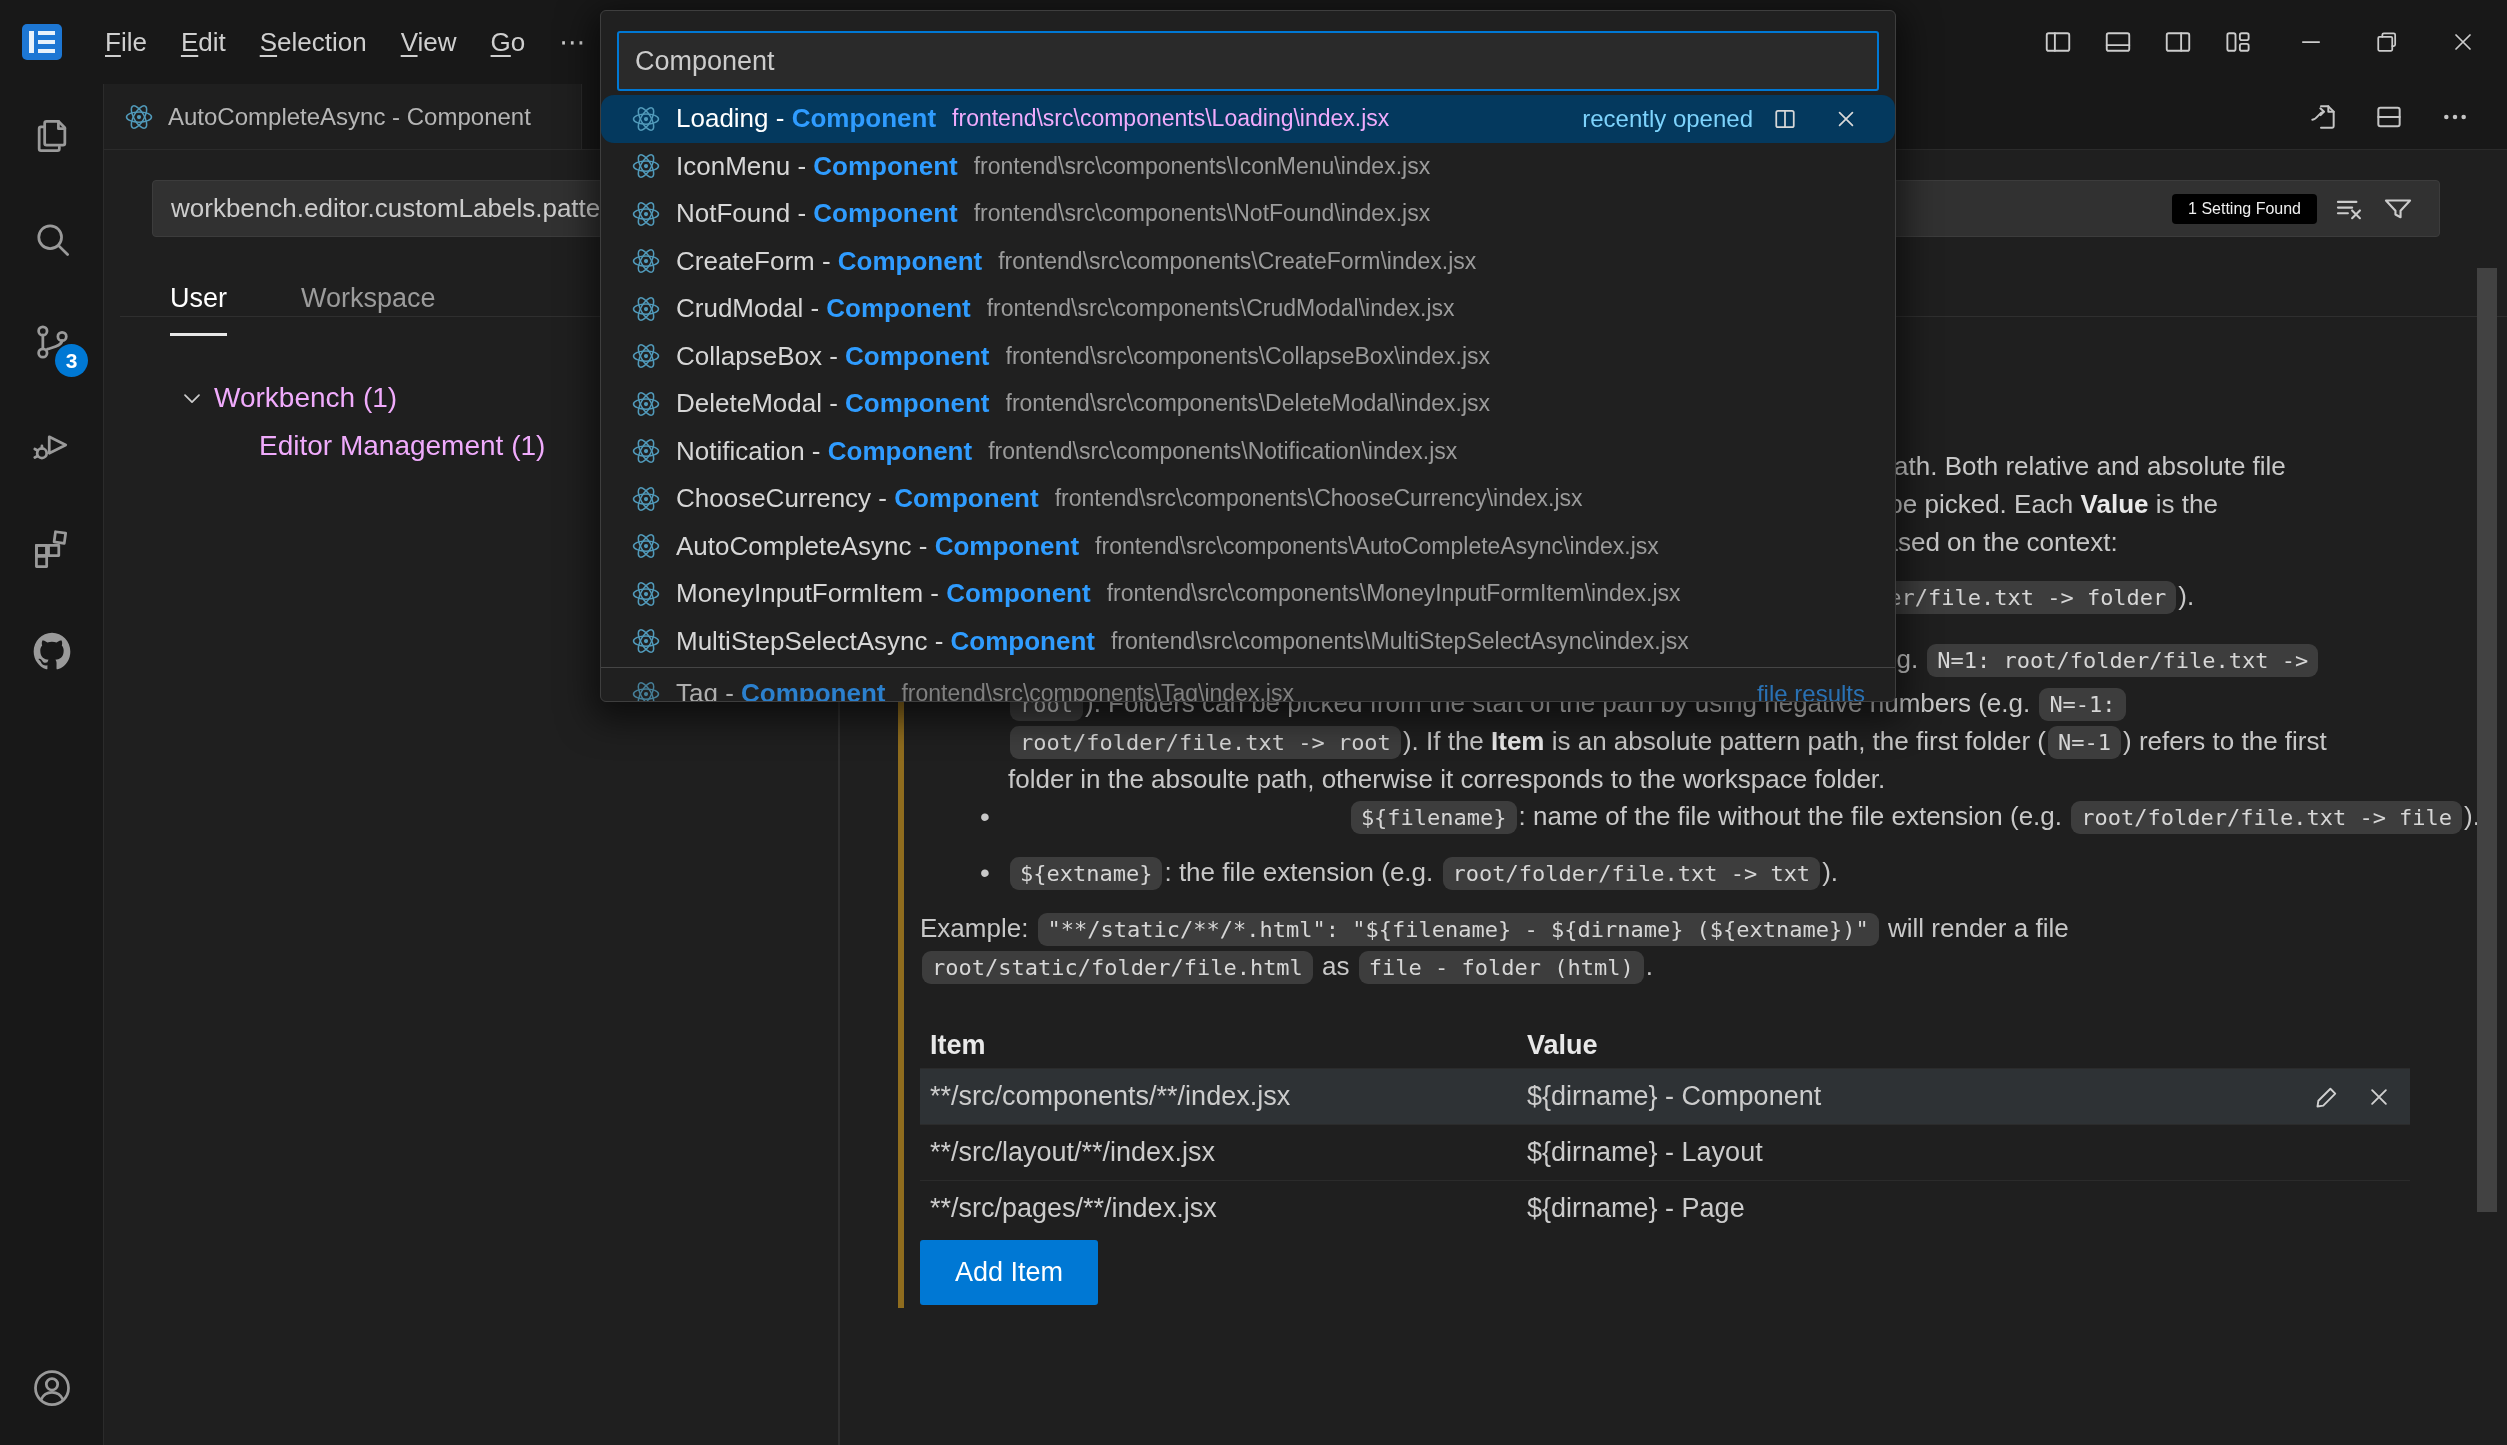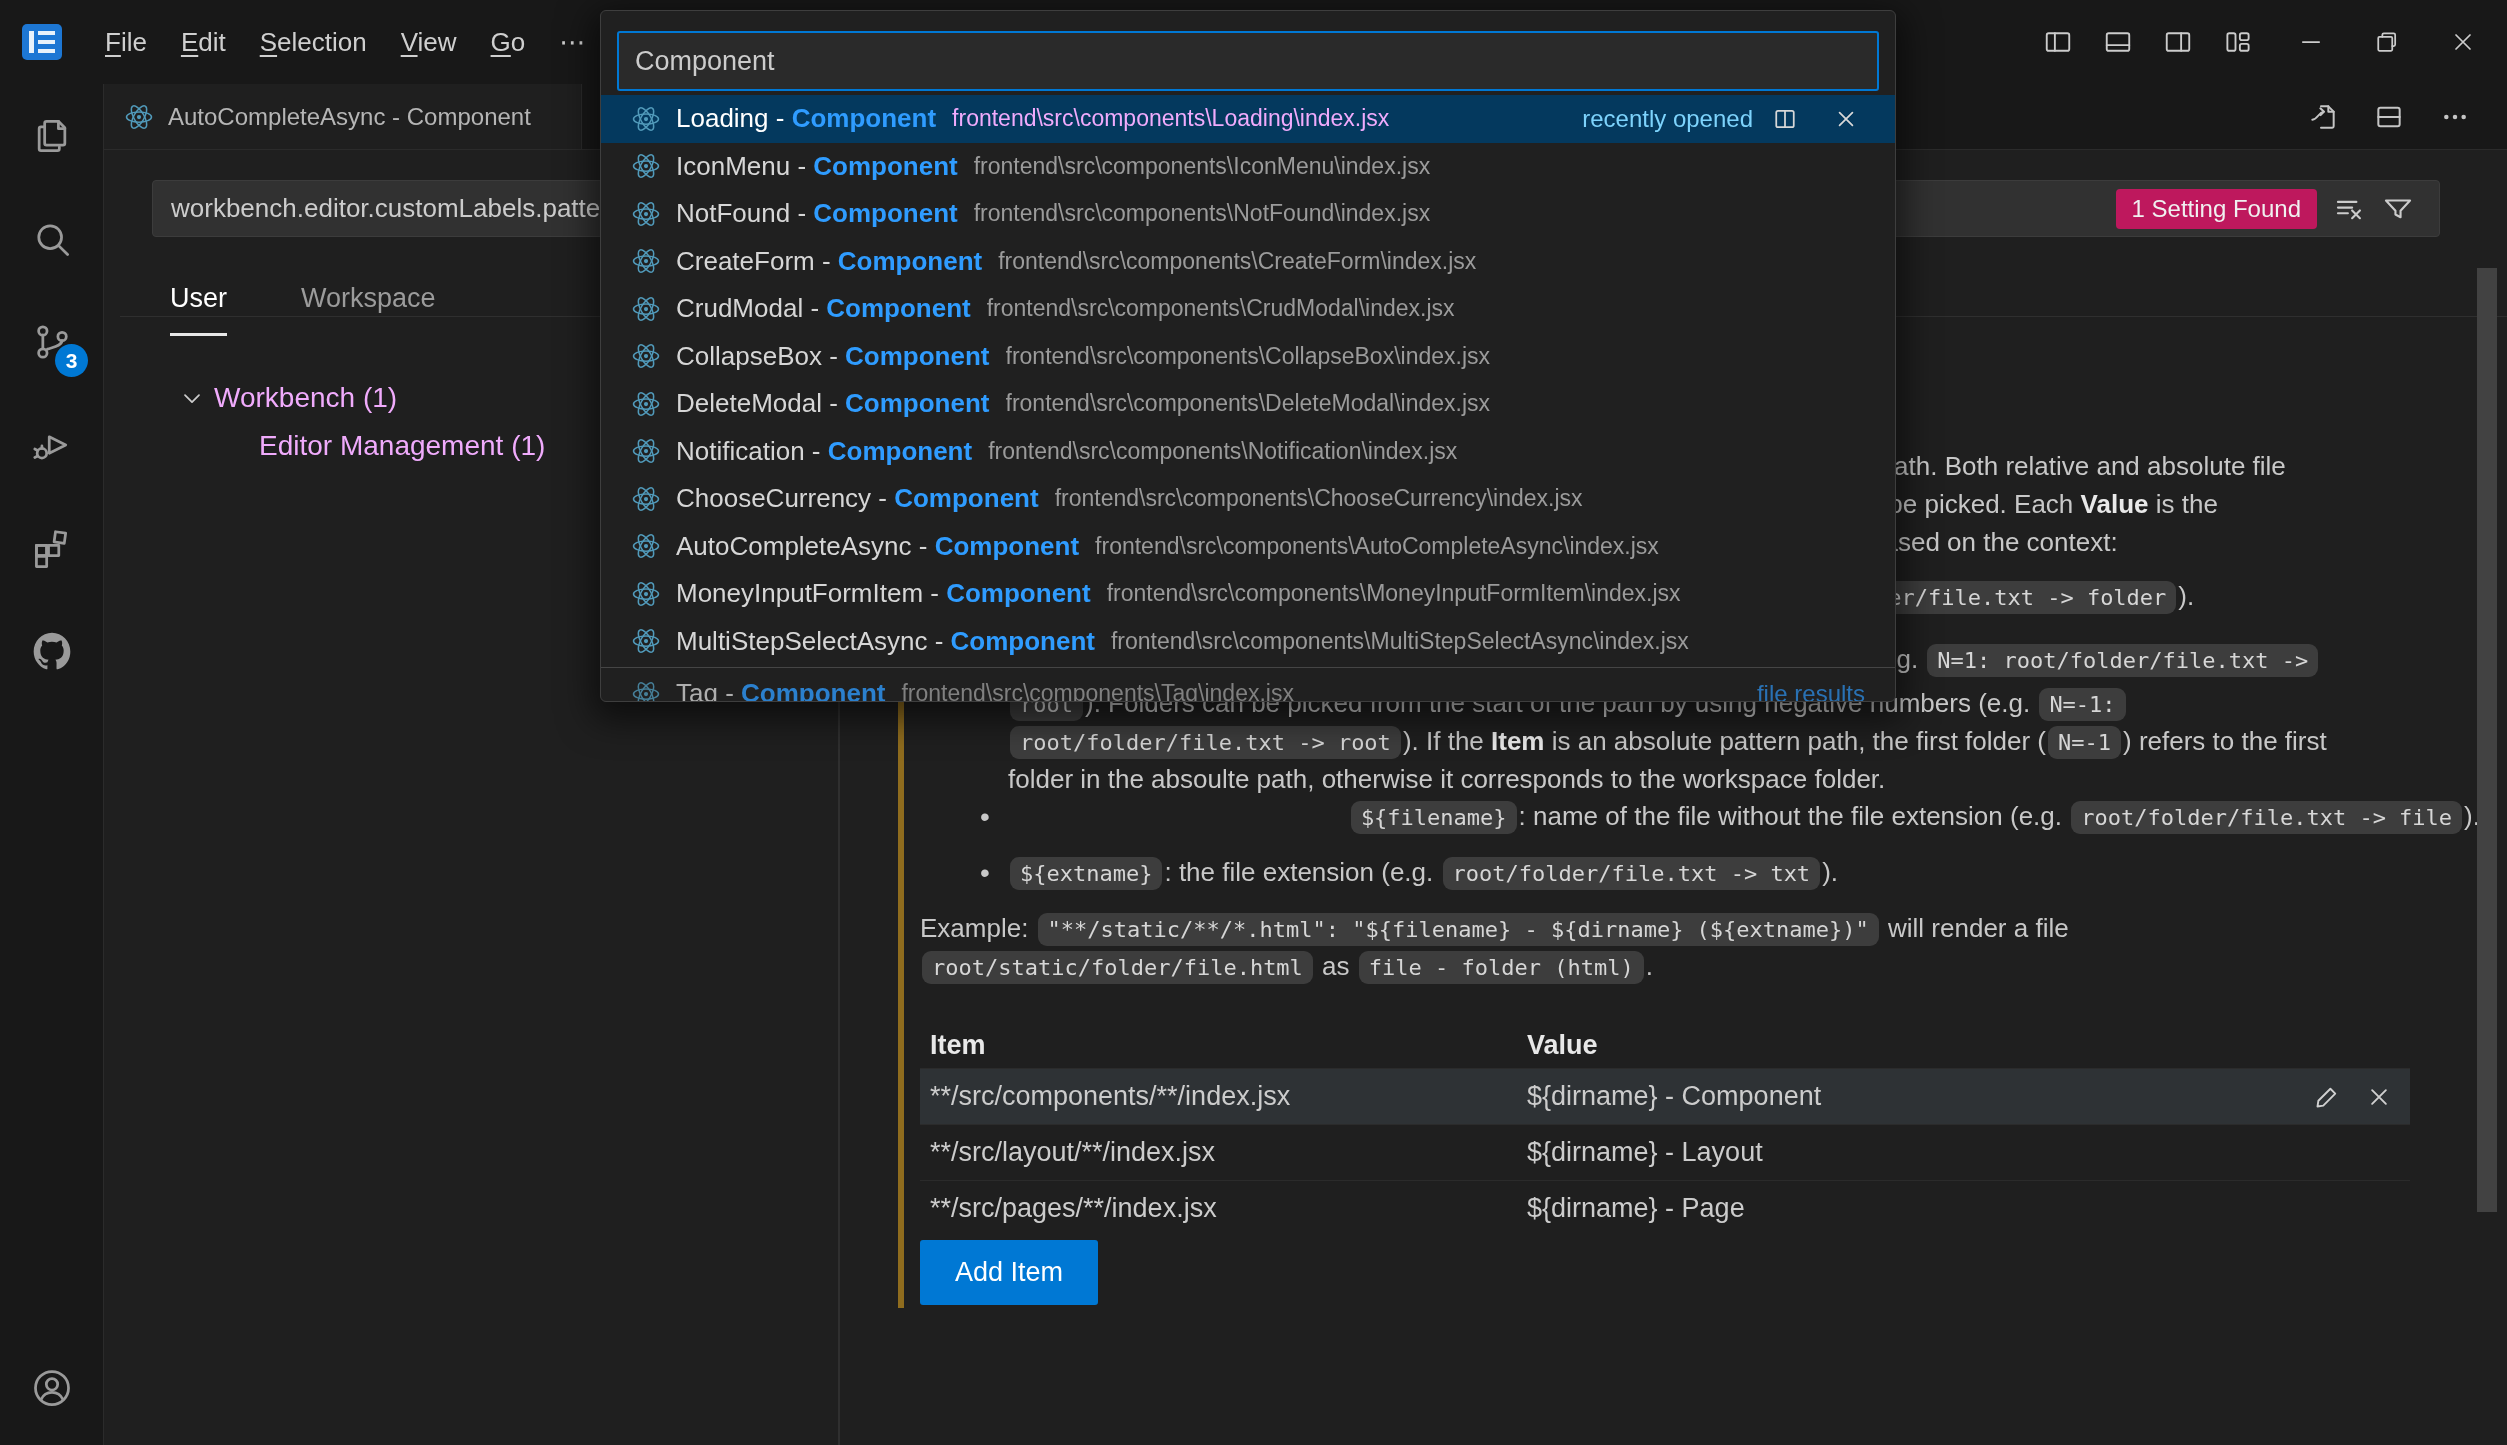--- a/index.html
+++ b/index.html
@@ -36,21 +36,21 @@
   
   #tabbar { position:absolute; left:104px; top:84px; width:2403px; height:66px; background:#181818; border-bottom:1px solid #2b2b2b; display:flex; align-items:stretch; }
   #tab-active { width:478px; background:#1f1f1f; border-right:1px solid #2b2b2b; display:flex; align-items:center; padding-left:20px; gap:14px; color:#b5b5b5; font-size:24px; }
   #tab-active .icon { width:30px; height:30px; }
   #editor-actions { margin-left:auto; display:flex; align-items:center; gap:34px; padding-right:36px; }
   #editor-actions .icon { width:32px; height:32px; color:#c5c5c5; }
 
   
   #settings-search-box { position:absolute; left:152px; top:180px; width:2288px; height:57px; background:#313131; border:1px solid #3c3c3c; border-radius:4px; display:flex; align-items:center; padding:0 10px 0 0; }
   #settings-search-input { flex:1; height:100%; background:transparent; border:none; outline:none; color:#cccccc; font-size:26px; font-family:"Liberation Sans",sans-serif; padding:0 18px; }
-  #settings-count-badge { background:#be185d; color:#f0f0f0; font-size:24px; border-radius:4px; padding:6px 16px; margin-right:16px; white-space:nowrap; }
+  #settings-count-badge { background:#000000; color:#f0f0f0; font-size:16px; border-radius:4px; padding:6px 16px; margin-right:16px; white-space:nowrap; }
   .search-ctl { width:34px; height:34px; color:#cccccc; margin-right:14px; }
 
   #scope-tabs { position:absolute; left:170px; top:283px; display:flex; gap:74px; font-size:27px; }
   #scope-tab-user { color:#ffffff; position:relative;text-align:center; }
   #scope-tab-user::after { content:""; position:absolute; left:0; right:0; bottom:-22px; height:3px; background:#e7e7e7; }
   #scope-tab-workspace { color:#9b9b9b; }
   #settings-header-line { position:absolute; left:120px; top:316px; width:2387px; height:1px; background:#2f2f2f; }
   #toc-sash { position:absolute; left:838px; top:317px; width:2px; height:1128px; background:#2f2f2f; }
 
   #toc { position:absolute; left:104px; top:358px; width:720px; font-size:28px; color:#f0abfc;margin-top:16px; }
@@ -79,21 +79,21 @@
   .row-actions { display:flex; gap:22px; padding-right:16px; }
   .row-actions .icon { width:30px; height:30px; color:#d0d0d0; }
 
   #add-item-btn { position:absolute; left:920px; top:1240px; width:178px; height:65px; background:#0078d4; color:#ffffff; font-size:27px; font-family:"Liberation Sans",sans-serif; border:none; border-radius:3px; }
 
   
   #quickopen { position:absolute; left:600px; top:10px; width:1296px; height:692px; background:#202020; border:1px solid #3e3e3e; border-radius:6px; box-shadow:0 10px 34px 8px rgba(0,0,0,0.55); z-index:50; overflow:hidden; }
   #qo-input-box { margin:20px 16px 4px 16px; height:60px; border:2px solid #0078d4; border-radius:3px; background:#2a2a2a; display:flex; align-items:center; }
   #qo-input { flex:1; background:transparent; border:none; outline:none; color:#cccccc; font-size:27px; font-family:"Liberation Sans",sans-serif; padding:0 16px; }
   #qo-list { margin-top:2px; }
-  .qo-row { display:flex; align-items:center; height:47.5px; padding:0 12px 0 30px; }
+  .qo-row { display:flex; align-items:center; height:47.5px; padding:0 12px 0 30px;border-radius:13px; }
   .qo-row .icon { width:30px; height:30px; margin-right:15px; }
   .qo-name { font-size:26px; color:#d6d6d6; white-space:pre; }
   .qo-match { font-weight:bold; color:#2f9cff; }
   .qo-path { font-size:23px; color:#9b9b9b; margin-left:16px; white-space:nowrap; overflow:hidden; }
   .qo-spacer { flex:1; }
   .qo-meta { font-size:24px; color:#7dd3fc; margin:0 18px 0 12px; white-space:nowrap; }
   .qo-meta.blue { color:#2f9cff; opacity:.85; }
   .qo-actions { display:flex; gap:18px; margin-right:8px; }
   .qo-actions .icon { width:28px; height:28px; color:#d8d8d8; }
   .qo-row.selected { background:#04395e; }

